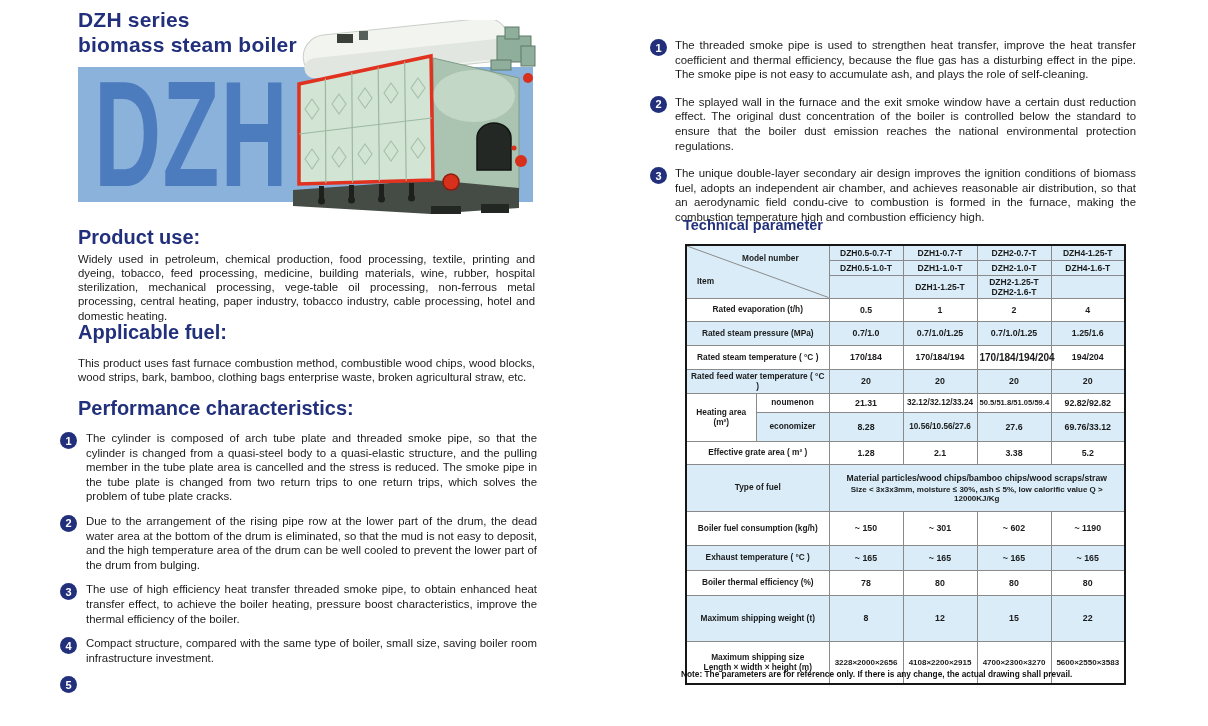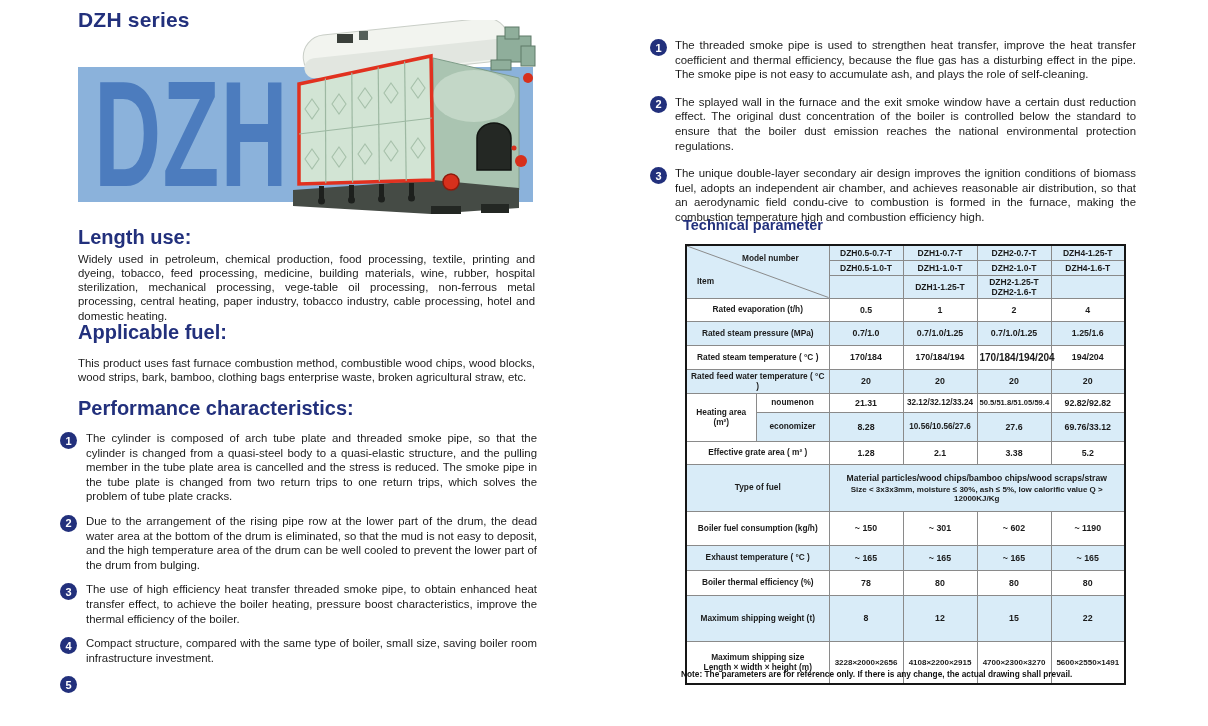--- a/index.html
+++ b/index.html
@@ -34,20 +34,21 @@
   .corner-bottom { position:absolute; top:30px; left:10px; font-weight:bold; font-size:8.3px; }
   .fuel-l1 { font-size:8.6px; font-weight:bold; }
   .fuel-l2 { font-size:8px; font-weight:bold; margin-top:2px; }
   .note { font-size:8.3px; font-weight:bold; color:#111; }
 </style>
 </head>
 <body>
 
 <div class="abs page-title" style="left:78px; top:8px;">
   <div>DZH series</div>
+  <div>biomass steam boiler</div>
 </div>
 
 <div class="abs blue-box" style="left:78px; top:67px; width:455px; height:135px;">
   <span class="watermark" style="margin-left:16px;">DZH</span>
 </div>
 
 <svg class="abs" style="left:281px; top:20px;" width="256" height="195" viewBox="0 0 256 195" aria-label="boiler product photo">
 
   <g transform="rotate(-6 130 30)">
     <rect x="22" y="6" width="206" height="44" rx="22" fill="#f2f4ef" stroke="#c9cec7" stroke-width="1"></rect>
@@ -102,21 +103,21 @@
       <circle cx="40.5" cy="181" r="3.5"></circle>
     <rect x="68" y="165" width="5" height="13"></rect>
       <circle cx="70.5" cy="180" r="3.5"></circle>
     <rect x="98" y="164" width="5" height="13"></rect>
       <circle cx="100.5" cy="179" r="3.5"></circle>
     <rect x="128" y="163" width="5" height="13"></rect>
       <circle cx="130.5" cy="178" r="3.5"></circle>
   </g>
 </svg>
 
-<div class="abs section-h" style="left:78px; top:226px;">Length use:</div>
+<div class="abs section-h" style="left:78px; top:226px;">Product use:</div>
 <div class="abs body-p" style="left:78px; top:252px; width:457px;">Widely used in petroleum, chemical production, food processing, textile, printing and dyeing, tobacco, feed processing, medicine, building materials, wine, rubber, hospital sterilization, mechanical processing, vege-table oil processing, non-ferrous metal processing, central heating, paper industry, tobacco industry, cable processing, hotel and domestic heating.</div>
 
 <div class="abs section-h" style="left:78px; top:321px;">Applicable fuel:</div>
 <div class="abs body-p" style="left:78px; top:356px; width:457px;">This product uses fast furnace combustion method, combustible wood chips, wood blocks, wood strips, bark, bamboo, clothing bags enterprise waste, broken agricultural straw, etc.</div>
 
 <div class="abs section-h" style="left:78px; top:397px;">Performance characteristics:</div>
 
 <div class="abs feature-list" style="left:60px; top:431px; width:477px; gap:10px;">
   <div class="feature-item" style="gap:9px;">
     <span class="num-badge">1</span>
@@ -276,18 +277,18 @@
     <td class="val">12</td>
     <td class="val">15</td>
     <td class="val">22</td>
   </tr>
   <tr class="w" style="height:43px">
     <td class="lab pre" colspan="2">Maximum shipping size
 Length × width × height (m)</td>
     <td class="val" style="font-size:8px">3228×2000×2656</td>
     <td class="val" style="font-size:8px">4108×2200×2915</td>
     <td class="val" style="font-size:8px">4700×2300×3270</td>
-    <td class="val" style="font-size:8px">5600×2550×1491</td>
+    <td class="val" style="font-size:8px">5600×2550×3583</td>
   </tr>
 </tbody>
   </table>
 
 <div class="abs note" style="left:681px; top:669px; width:470px;">Note: The parameters are for reference only. If there is any change, the actual drawing shall prevail.</div>
 
 </body></html>

